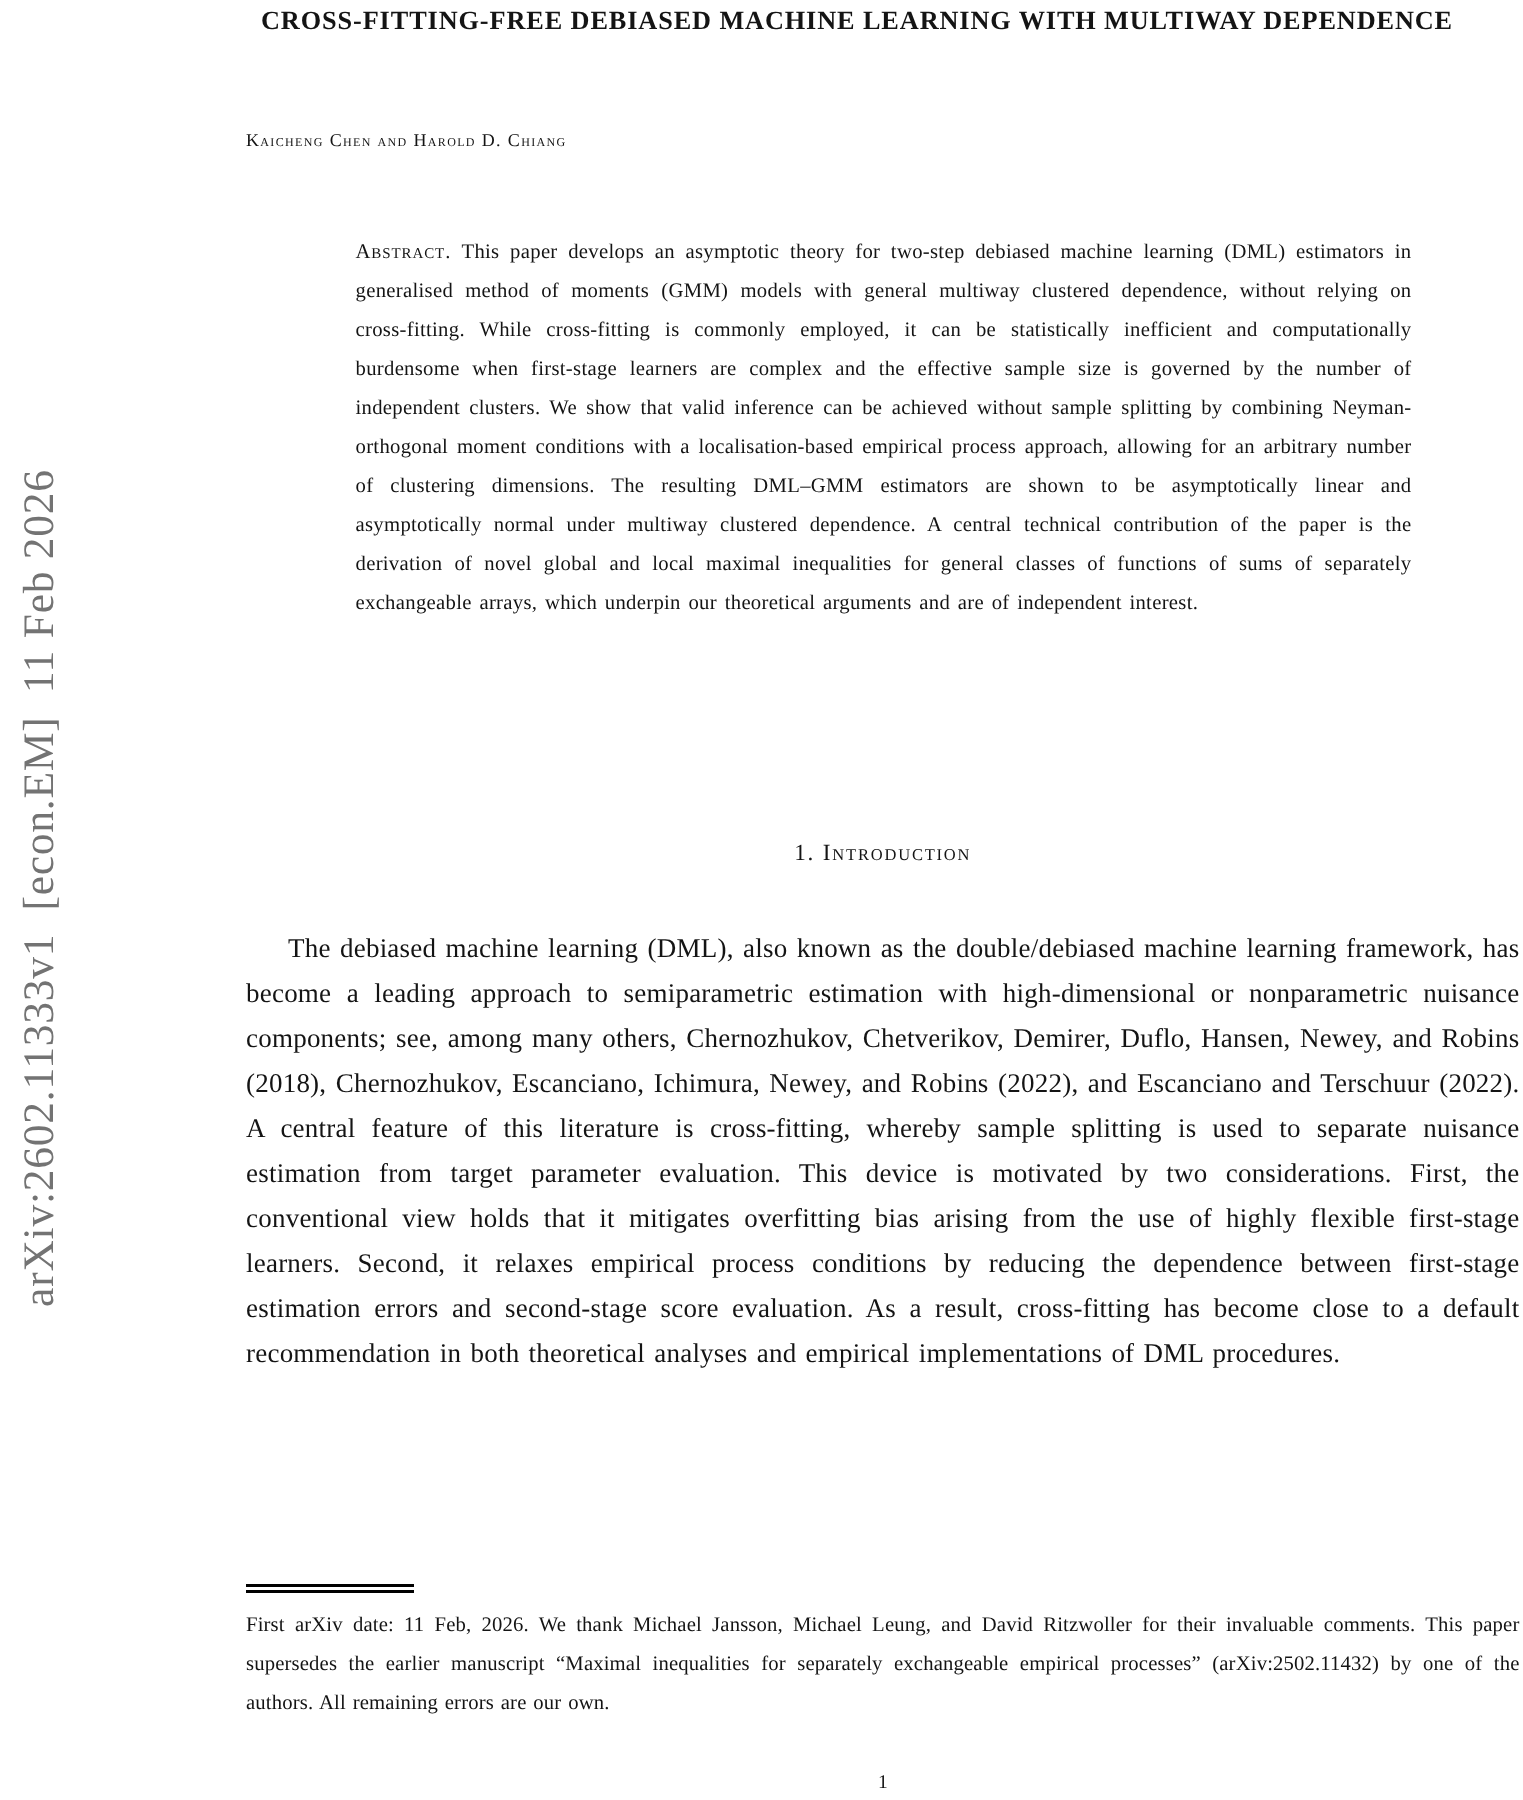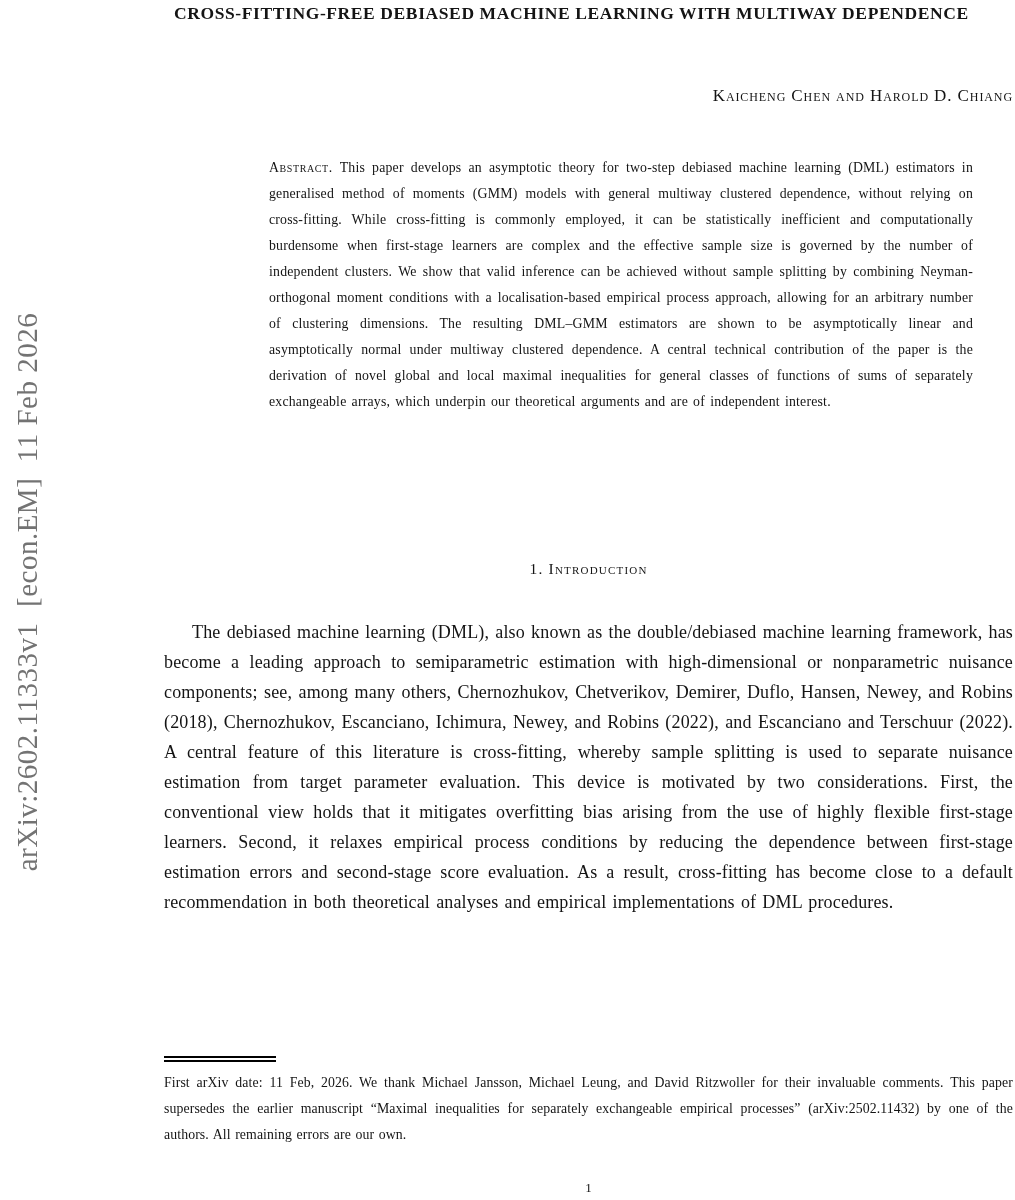--- a/index.html
+++ b/index.html
@@ -39,37 +39,36 @@
     font-weight: bold;
     font-size: 17.5px;
     line-height: 26px;
     letter-spacing: 0.6px;
     padding: 0 10px;
     box-sizing: border-box;
   }
 
   .authors {
     top: 86px;
-    text-align: right;
+    text-align: left;
     font-variant: small-caps;
-    font-size: 17px;
+    font-size: 12px;
     letter-spacing: 0.9px;
   }
 
   .abstract {
     position: absolute;
     left: 237px;
     width: 704px;
     top: 155px;
     font-size: 13.8px;
     line-height: 26px;
     text-align: justify;
     word-spacing: 1.5px;
     letter-spacing: 0.2px;
-    margin-left: 32px;
   }
   .abstract-label {
     font-variant: small-caps;
     letter-spacing: 0.6px;
   }
 
   .section-heading {
     top: 560px;
     text-align: center;
     font-variant: small-caps;

